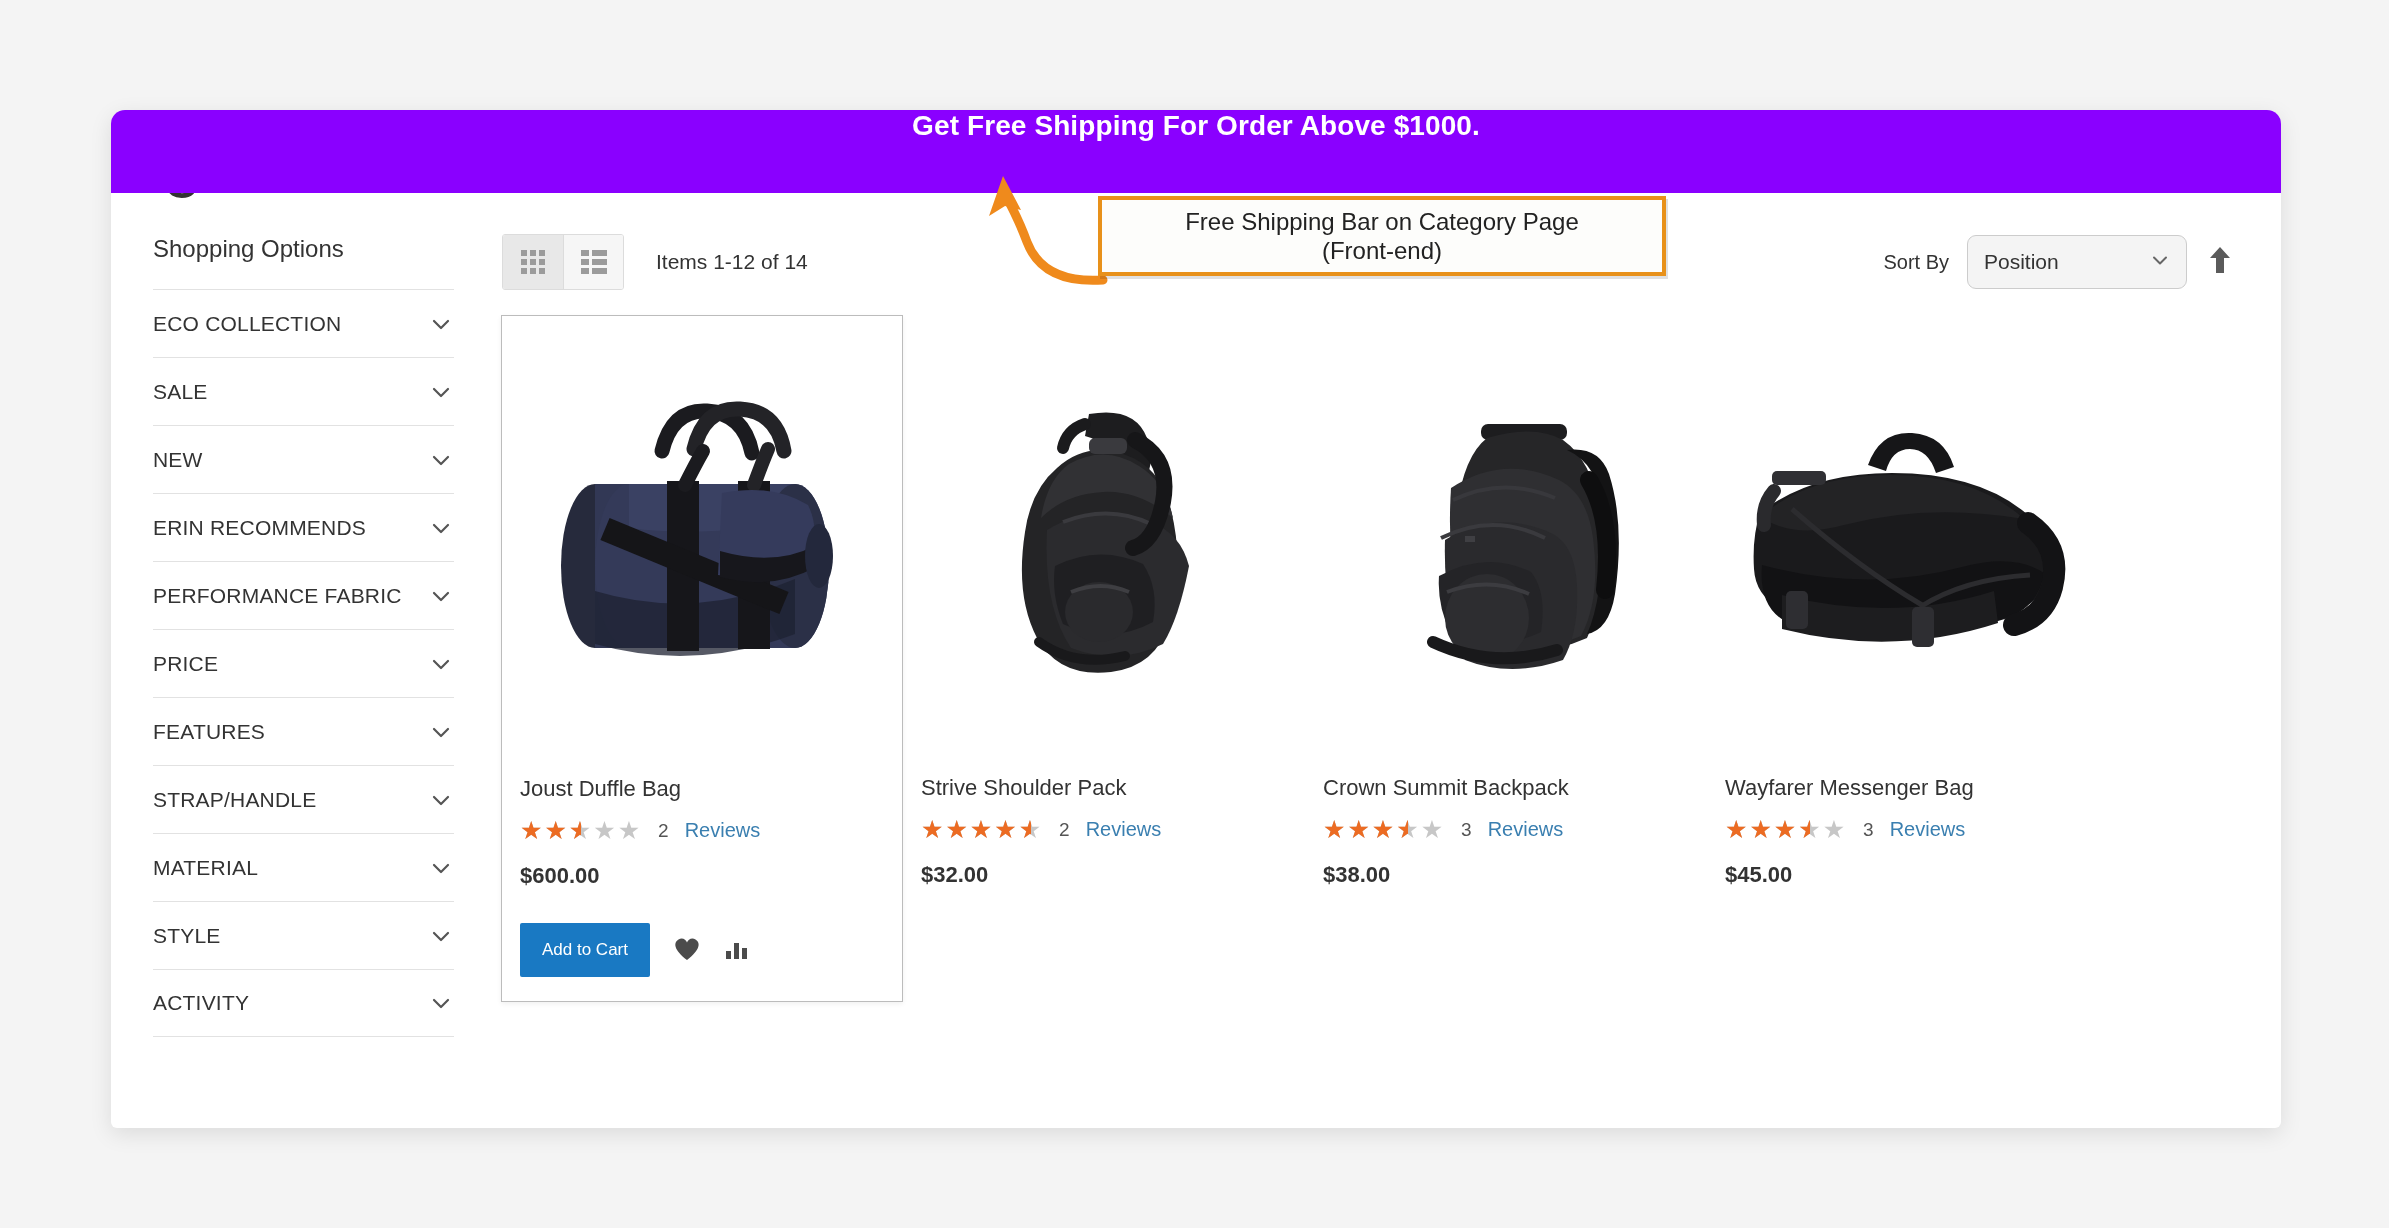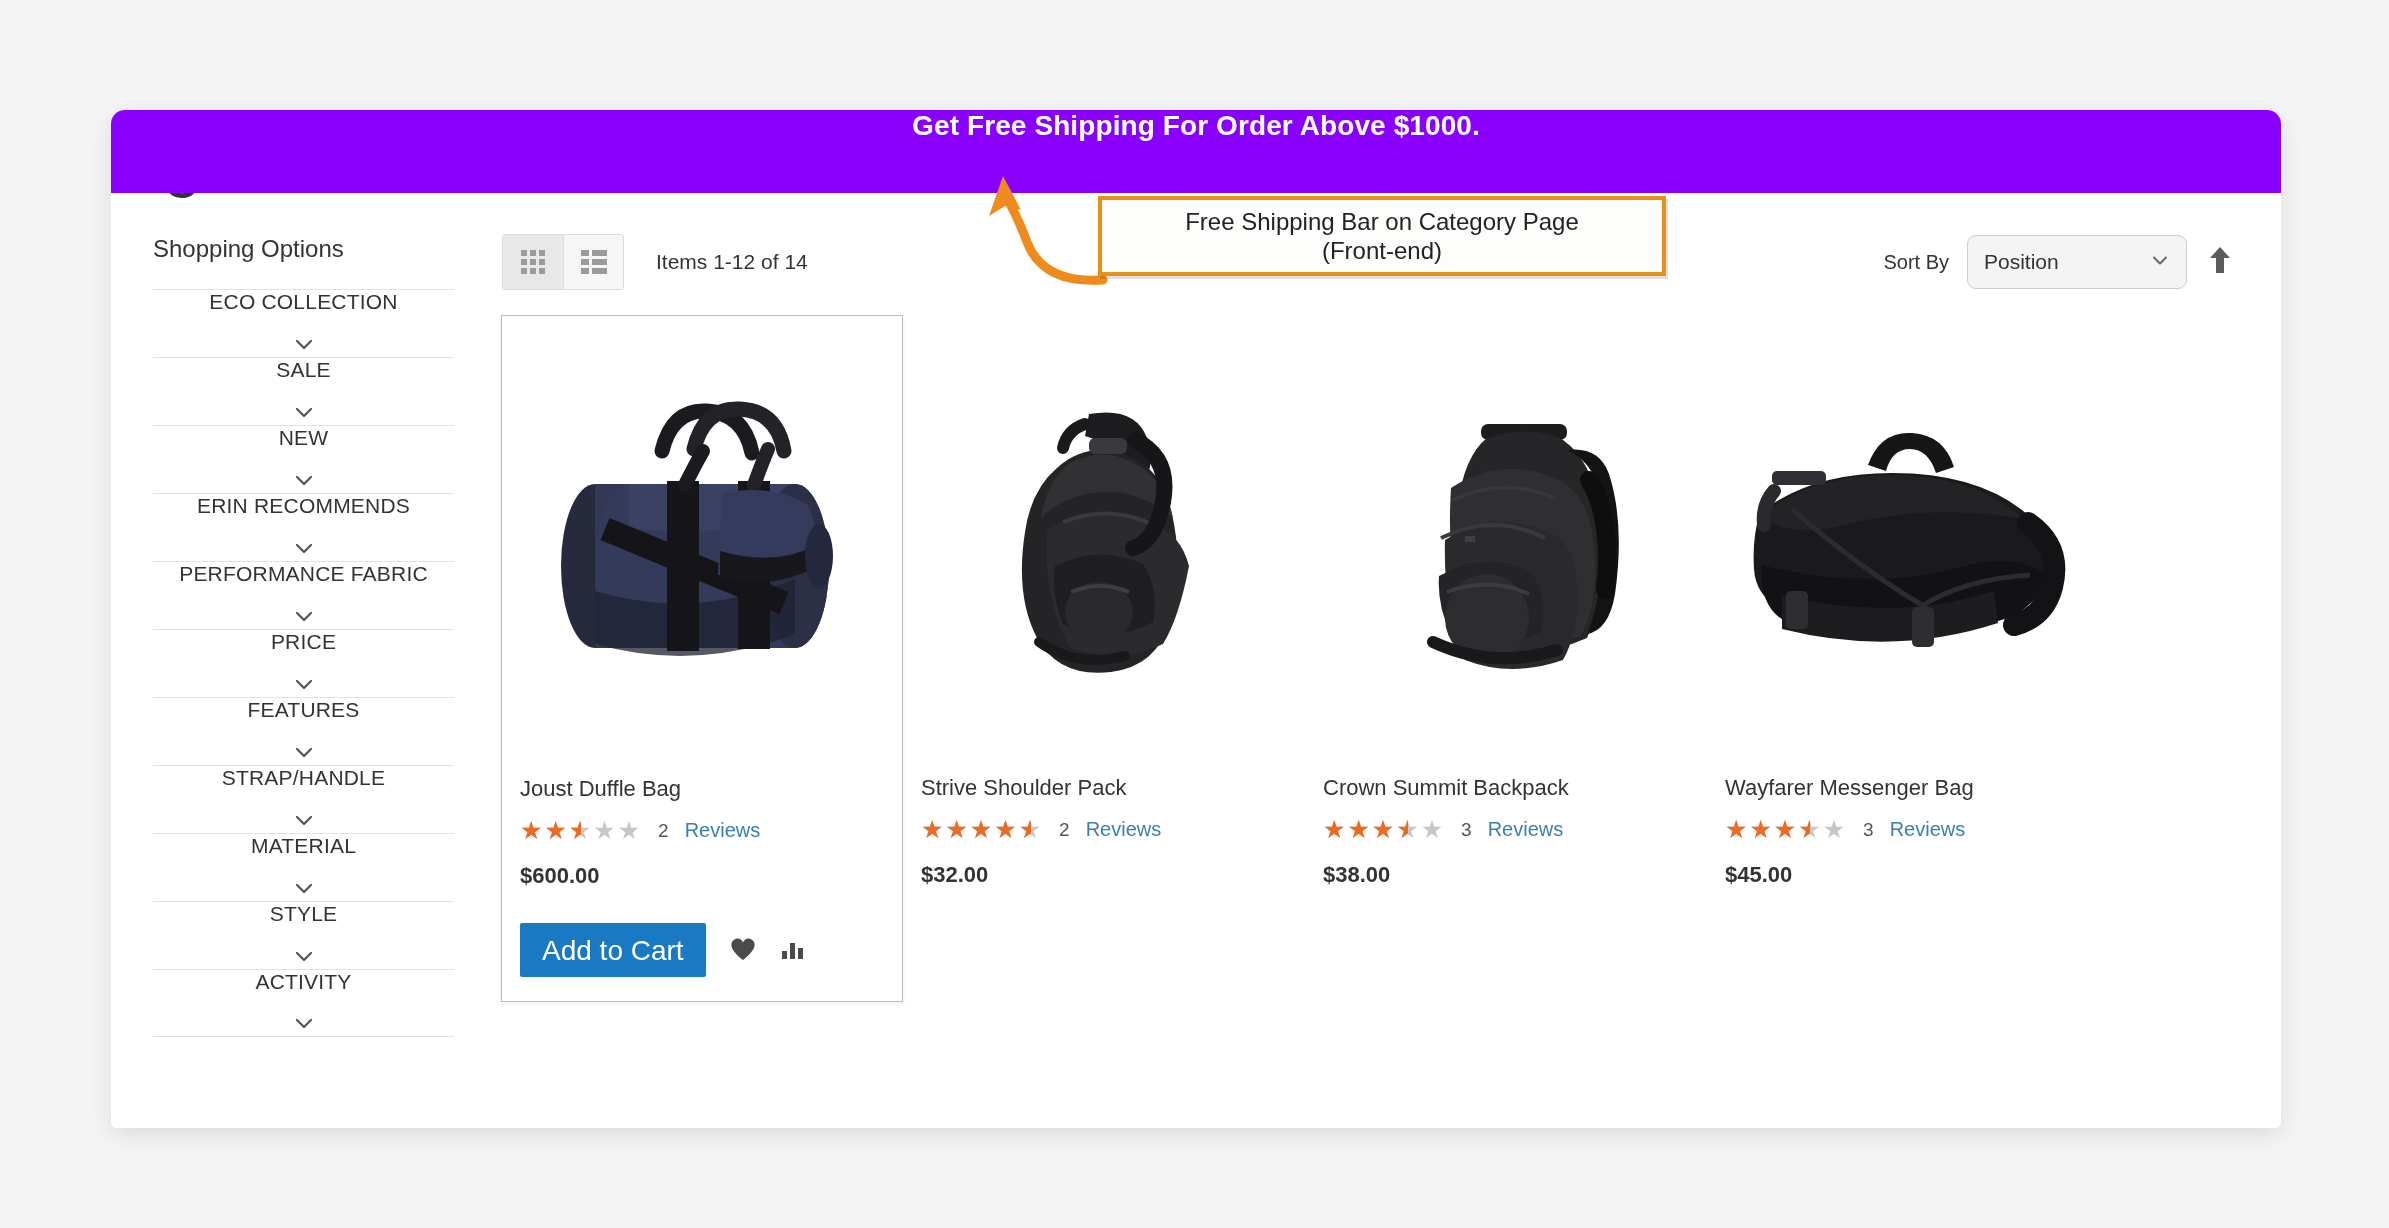--- a/index.html
+++ b/index.html
@@ -81,21 +81,20 @@
     font-weight: 400;
     padding: 4px 0 26px 0;
   }
   .filter-item {
     border-top: 1px solid #e2e2e2;
     height: 68px;
     display: flex;
     align-items: center;
     justify-content: space-between;
     cursor: pointer;
-    flex-direction: column;
   }
   .filter-item:last-child { border-bottom: 1px solid #e2e2e2; }
   .filter-label {
     font-size: 21px;
     color: #333333;
     letter-spacing: 0.2px;
   }
   .chev {
     width: 26px; height: 26px;
     display: block;
@@ -253,21 +252,21 @@
   }
   .actions {
     display: flex;
     align-items: center;
     margin-top: 34px;
   }
   .btn-cart {
     background: #1979c3;
     color: #ffffff;
     border: none;
-    font-size: 28px;
+    font-size: 17px;
     font-family: "Liberation Sans", sans-serif;
     padding: 12px 22px;
     height: 54px;
     border-radius: 2px;
     cursor: pointer;
   }
   .icon-btn {
     margin-left: 22px;
     cursor: pointer;
     display: block;

